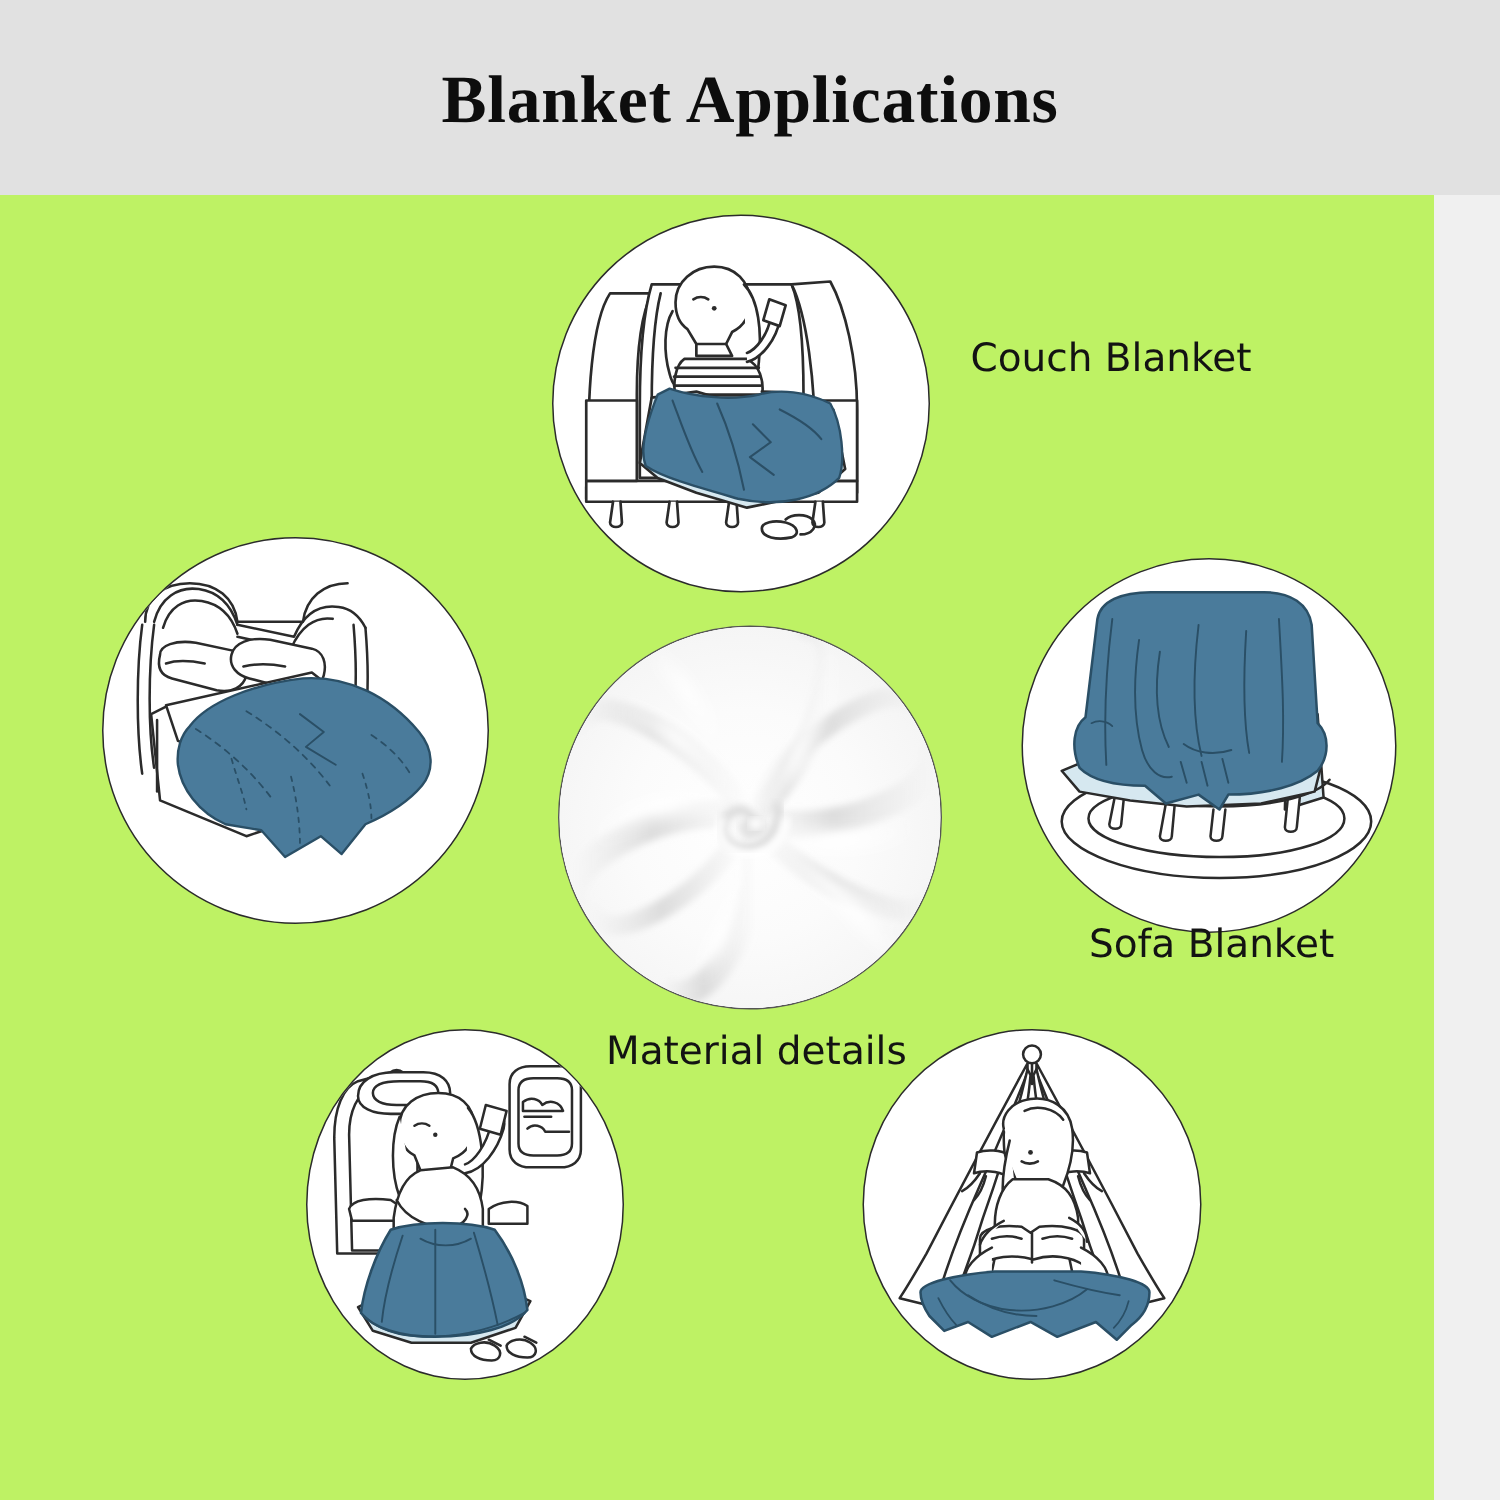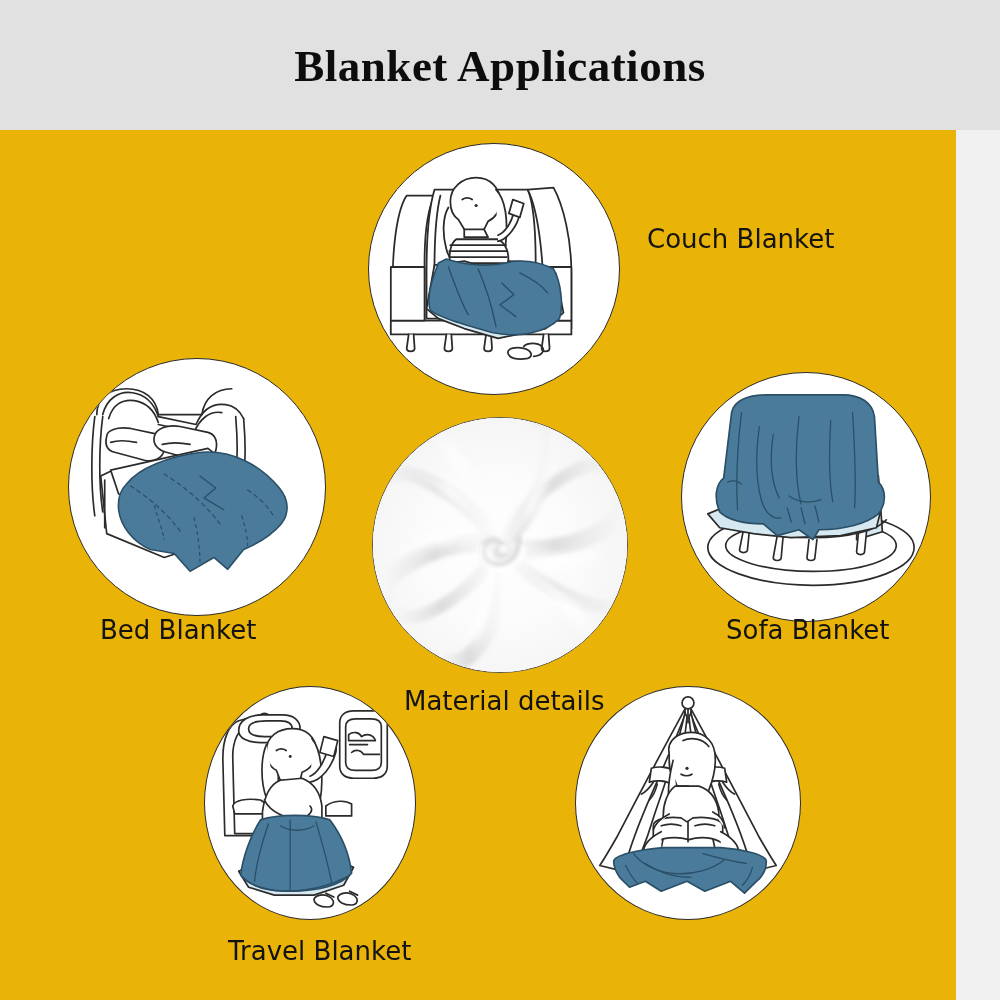--- a/index.html
+++ b/index.html
@@ -3,21 +3,21 @@
 <meta charset="utf-8">
 <title>Blanket Applications</title>
 <style>
   * { margin:0; padding:0; box-sizing:border-box; }
   html, body {
     width:1000px; height:1000px;
     font-family:"Liberation Sans", sans-serif;
     background:#f0f0f0;
     overflow:hidden;
   }
-  #page { position:relative; width:956px; height:1000px; background:#eab308; }
+  #page { position:relative; width:956px; height:1000px; background:#bef264; }
 
   
   #header-band {
     position:absolute; left:0; top:0; width:1000px; height:130px;
     background:#e1e1e1;
   }
   #page-title {
     position:absolute; left:0; top:44px; width:1000px;
     text-align:center;
     font-family:"Liberation Serif", serif;
@@ -168,21 +168,20 @@
         <path d="M62 128 C78 138 98 154 114 176" stroke="#2a4f66" stroke-width="1.2" stroke-dasharray="4 4"></path>
         <path d="M96 116 C112 126 134 142 152 166" stroke="#2a4f66" stroke-width="1.2" stroke-dasharray="4 4"></path>
         <path d="M132 118 L148 130 L136 140 L156 152" stroke="#2a4f66" stroke-width="1.3"></path>
         <path d="M180 132 C192 140 200 148 206 158" stroke="#2a4f66" stroke-width="1.2" stroke-dasharray="4 4"></path>
         <path d="M86 148 C90 162 94 172 96 182" stroke="#2a4f66" stroke-width="1.2" stroke-dasharray="3 4"></path>
         <path d="M126 160 C130 176 132 192 132 206" stroke="#2a4f66" stroke-width="1.2" stroke-dasharray="3 4"></path>
         <path d="M174 158 C178 170 180 180 180 188" stroke="#2a4f66" stroke-width="1.2" stroke-dasharray="3 4"></path>
       </g>
     </svg>
   </div>
-  <div class="label" id="label-bed">Bed Blanket</div>
 
   <div class="circle photo" id="circle-material">
     <div class="fleece-wrap">
       <svg viewBox="0 0 256 256" preserveAspectRatio="none">
         <defs>
           <radialGradient id="fleeceBase" cx="49%" cy="52%" r="72%">
             <stop offset="0%" stop-color="#ffffff"></stop>
             <stop offset="42%" stop-color="#fbfbfb"></stop>
             <stop offset="78%" stop-color="#f4f4f4"></stop>
             <stop offset="100%" stop-color="#ededed"></stop>
@@ -336,21 +335,20 @@
 
         <path d="M38 192 C48 202 62 206 80 206 C100 206 124 202 146 190" stroke="#2a4f66" stroke-width="1.3"></path>
 
         <path d="M110 214 C112 210 120 208 126 212 C132 216 130 222 124 222 C116 222 110 219 110 214 Z" fill="#ffffff"></path>
         <path d="M122 208 L130 212"></path>
         <path d="M134 212 C136 208 144 206 150 210 C156 214 154 220 148 220 C140 220 134 217 134 212 Z" fill="#ffffff"></path>
         <path d="M146 206 L154 210"></path>
       </g>
     </svg>
   </div>
-  <div class="label" id="label-travel">Travel Blanket</div>
 
   <div class="circle" id="circle-outdoor">
     <svg viewBox="0 0 226 234">
       <g fill="none" stroke="#2b2b2b" stroke-width="1.7" stroke-linejoin="round" stroke-linecap="round">
 
         <circle cx="113" cy="16" r="6" fill="#ffffff"></circle>
 
         <path d="M110 22 C98 44 70 96 42 150 C34 164 28 174 24 180 L48 186 C52 170 62 140 78 104 C92 72 104 44 110 28 Z" fill="#ffffff"></path>
 
         <path d="M116 22 C128 44 156 96 184 150 C192 164 198 174 202 180 L178 186 C174 170 164 140 148 104 C134 72 122 44 116 28 Z" fill="#ffffff"></path>

